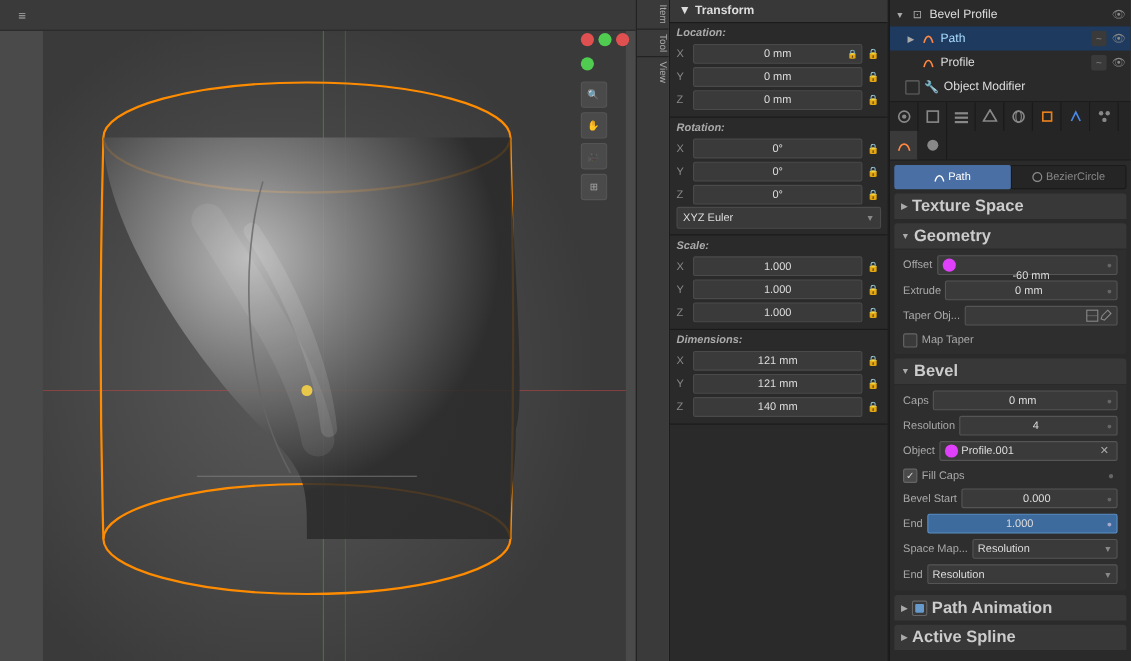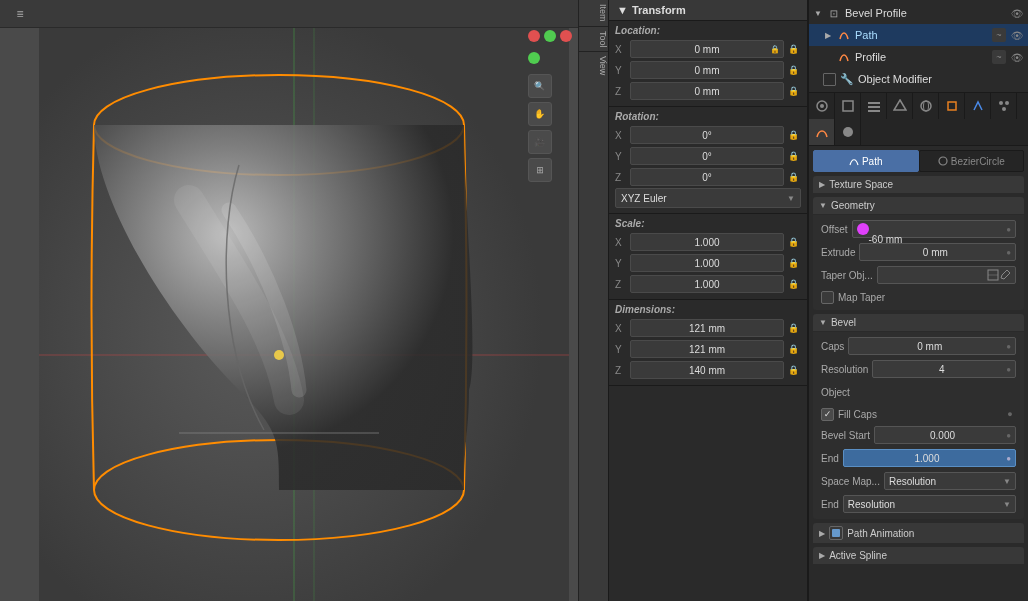--- a/index.html
+++ b/index.html
@@ -152,22 +152,22 @@
       margin-top: 4px;
     }
     .section-header:first-child { margin-top: 0; }
 
     .section-arrow {
       font-size: 8px;
       color: #aaa;
     }
 
     .section-title {
-      font-size: 10px;
-      font-weight: normal;
+      font-size: 15px;
+      font-weight: bold;
       color: #ccc;
       text-align: center;
     }
 
     
     .sub-tabs {
       display: flex;
       background: #252525;
       margin-bottom: 2px;
       border-radius: 3px;
@@ -689,21 +689,21 @@
       <div class="section-header">
         <span class="section-arrow">▼</span>
         <span class="section-title">Geometry</span>
       </div>
       <div class="prop-section-body">
 
         <div class="prop-row">
           <div class="prop-label">Offset</div>
           <div class="prop-field" style="position:relative;">
             <div style="width:12px;height:12px;border-radius:50%;background:#e040fb;flex-shrink:0;"></div>
-            <span style="flex:1; text-align:left;margin-top:20px;">-60 mm</span>
+            <span style="flex:1; text-align:center;margin-top:20px;">-60 mm</span>
             <span style="font-size:8px;color:#666;">●</span>
           </div>
         </div>
 
         <div class="prop-row">
           <div class="prop-label">Extrude</div>
           <div class="prop-field">
             <span style="flex:1; text-align:center;">0 mm</span>
             <span style="font-size:8px;color:#666;">●</span>
           </div>
@@ -746,20 +746,25 @@
         <div class="prop-row">
           <div class="prop-label">Resolution</div>
           <div class="prop-field">
             <span style="flex:1; text-align:center;">4</span>
             <span style="font-size:8px;color:#666;">●</span>
           </div>
         </div>
 
         <div class="prop-row">
           <div class="prop-label">Object</div>
+          <div class="prop-field" style="gap:3px;">
+            <div style="width:12px;height:12px;border-radius:50%;background:#e040fb;flex-shrink:0;"></div>
+            <span style="flex:1;">Profile.001</span>
+            <div class="x-btn">✕</div>
+          </div>
         </div>
 
         <div class="prop-checkbox">
           <div class="checkbox-box" style="background:#4a4a4a;">✓</div>
           <span class="prop-label">Fill Caps</span>
           <div style="margin-left:auto; width:12px; height:12px; display:flex; align-items:center; justify-content:center; font-size:9px; color:#666;">●</div>
         </div>
 
         <div class="prop-row">
           <div class="prop-label">Bevel Start</div>

